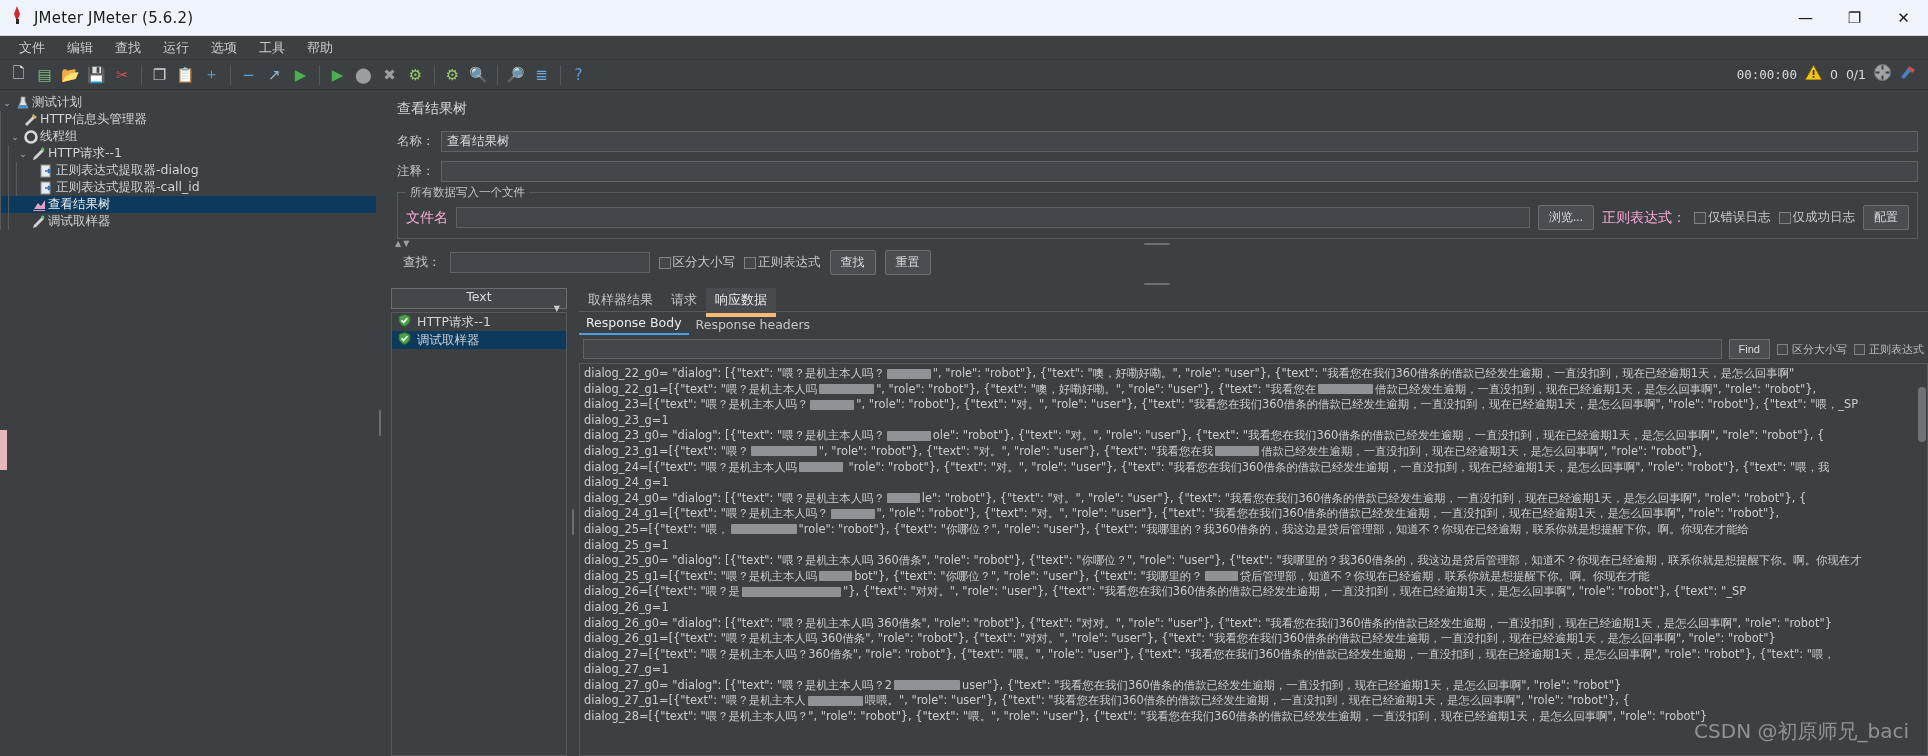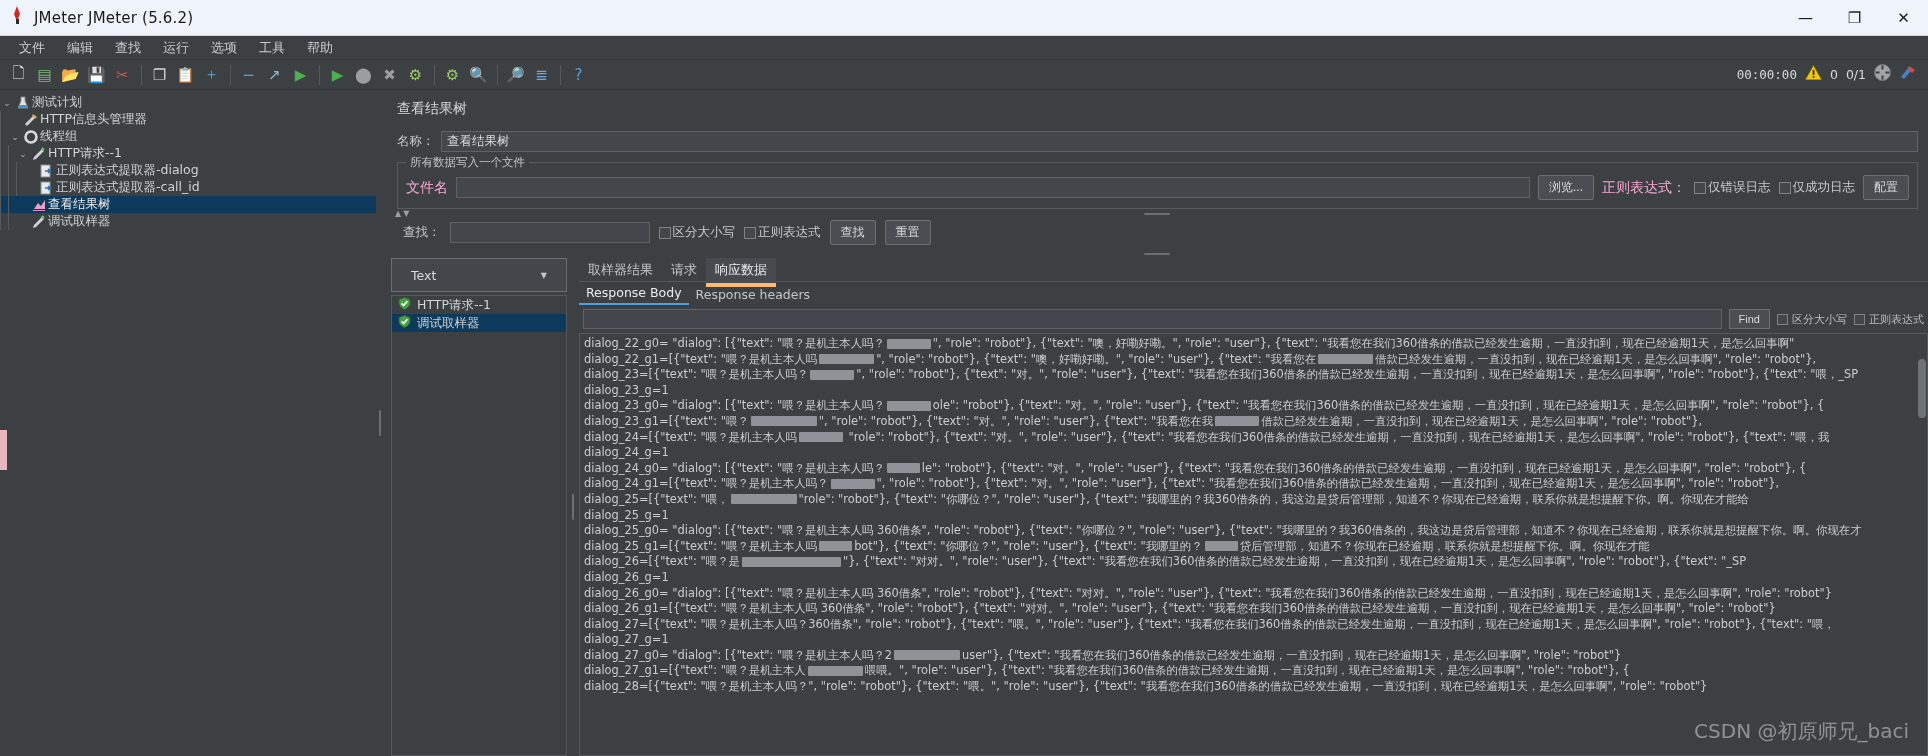--- a/index.html
+++ b/index.html
@@ -99,22 +99,22 @@
   .hsplit .arrows { position: absolute; left: 10px; top: 0px; color: #9aa0a4; font-size: 8px; letter-spacing: 2px; }
 
   .searchrow { display: flex; align-items: center; gap: 9px; padding: 2px 10px 4px 18px; }
   .s-label { color: #c6cacd; font-size: 12.5px; }
   .s-input { width: 200px; height: 21px; background: #43474b; border: 1px solid #5d6266; color: #d7dbde; font-size: 12.5px; padding: 0 5px; }
 
   
   .results { flex: 1; display: flex; min-height: 0; padding: 0 0 0 6px; }
   .res-left { width: 176px; flex: 0 0 176px; display: flex; flex-direction: column; }
   .combo {
-    height: 34px; background: #43474b; border: 1px solid #6a6f73; color: #d7dbde;
-    font-size: 12.5px; display: flex; align-items: center; padding: 0 19px; margin-bottom: 3px;
+    height: 21px; background: #43474b; border: 1px solid #6a6f73; color: #d7dbde;
+    font-size: 12.5px; display: flex; align-items: center; padding: 0 6px; margin-bottom: 3px; flex-direction: column;
   }
   .combo .caret { margin-left: auto; font-size: 8px; color: #c6cacd; }
   .res-list { flex: 1; background: #3c4043; border: 1px solid #55595d; overflow: hidden; }
   .res-item { display: flex; align-items: center; height: 18px; font-size: 12.5px; color: #cfd3d6; padding-left: 6px; gap: 6px; }
   .res-item.sel { background: #0d3a5c; }
 
   .res-split { width: 12px; flex: 0 0 12px; display: flex; align-items: center; justify-content: center; }
   .res-split .dots { width: 2px; height: 26px; background: #6a6f73; border-radius: 1px; }
 
   .res-right { flex: 1; min-width: 0; display: flex; flex-direction: column; }
@@ -341,20 +341,24 @@
 
     <div class="right">
 
       <div class="pane-title">查看结果树</div>
 
       <div class="frow">
         <span class="flabel">名称：</span>
         <input class="finput" value="查看结果树" style="">
       </div>
 
+      <div class="frow">
+        <span class="flabel">注释：</span>
+        <input class="finput" value="" style="">
+      </div>
 
       <div class="group">
         <span class="group-legend">所有数据写入一个文件</span>
         <div class="group-row">
           <span class="g-label">文件名</span>
           <input class="g-input" value="" style="">
           <button class="btn">浏览...</button>
           <span class="g-label">正则表达式：</span>
           <label class="chk">
             <span class="box"></span>

